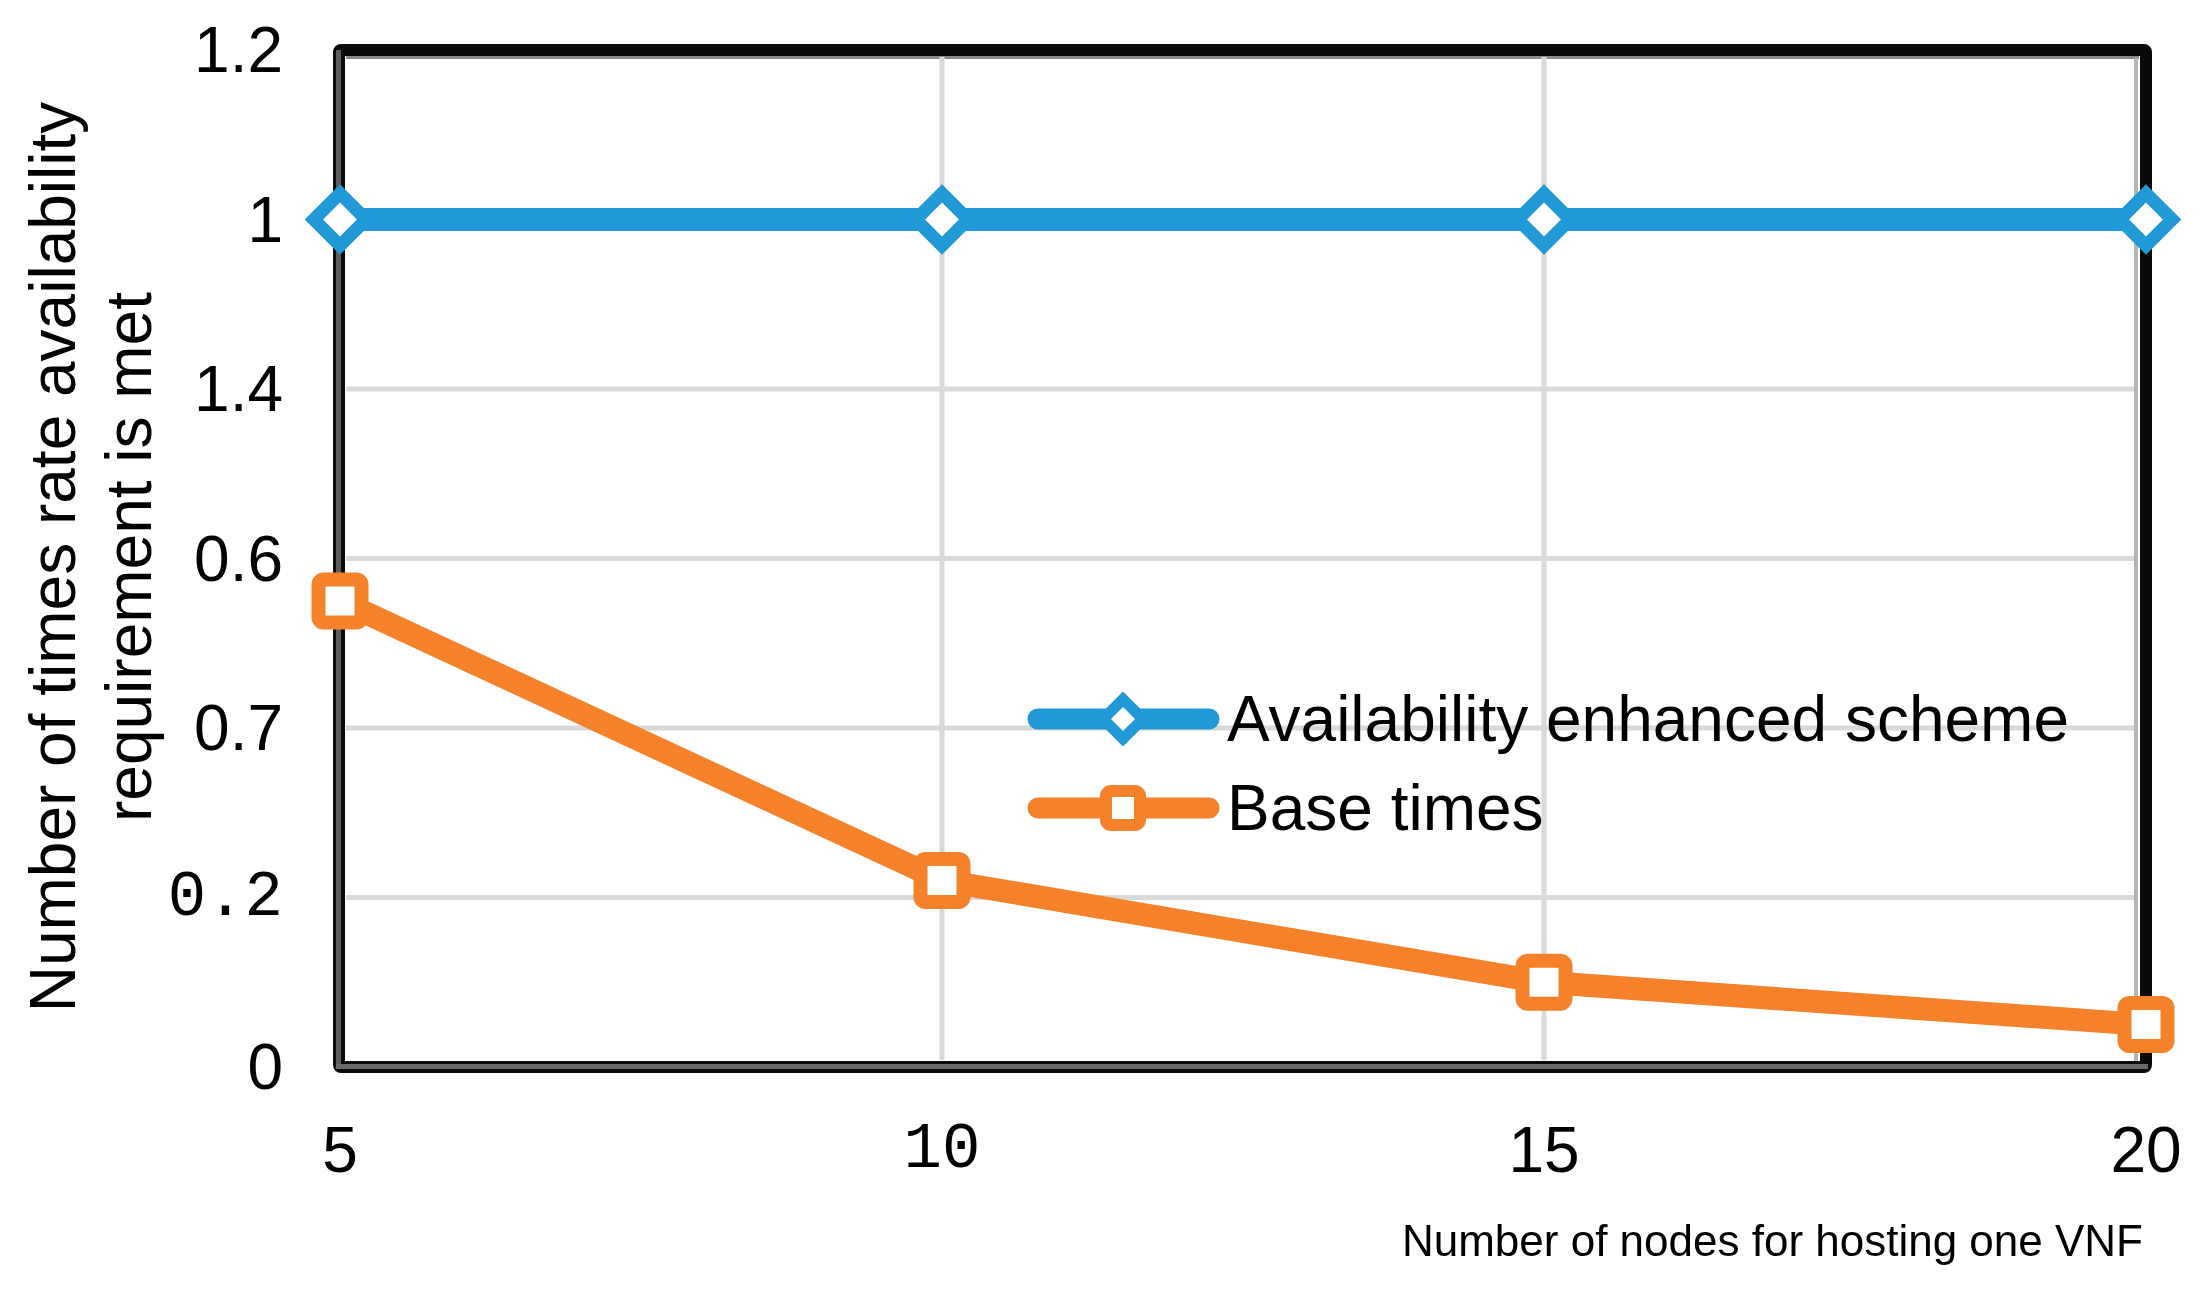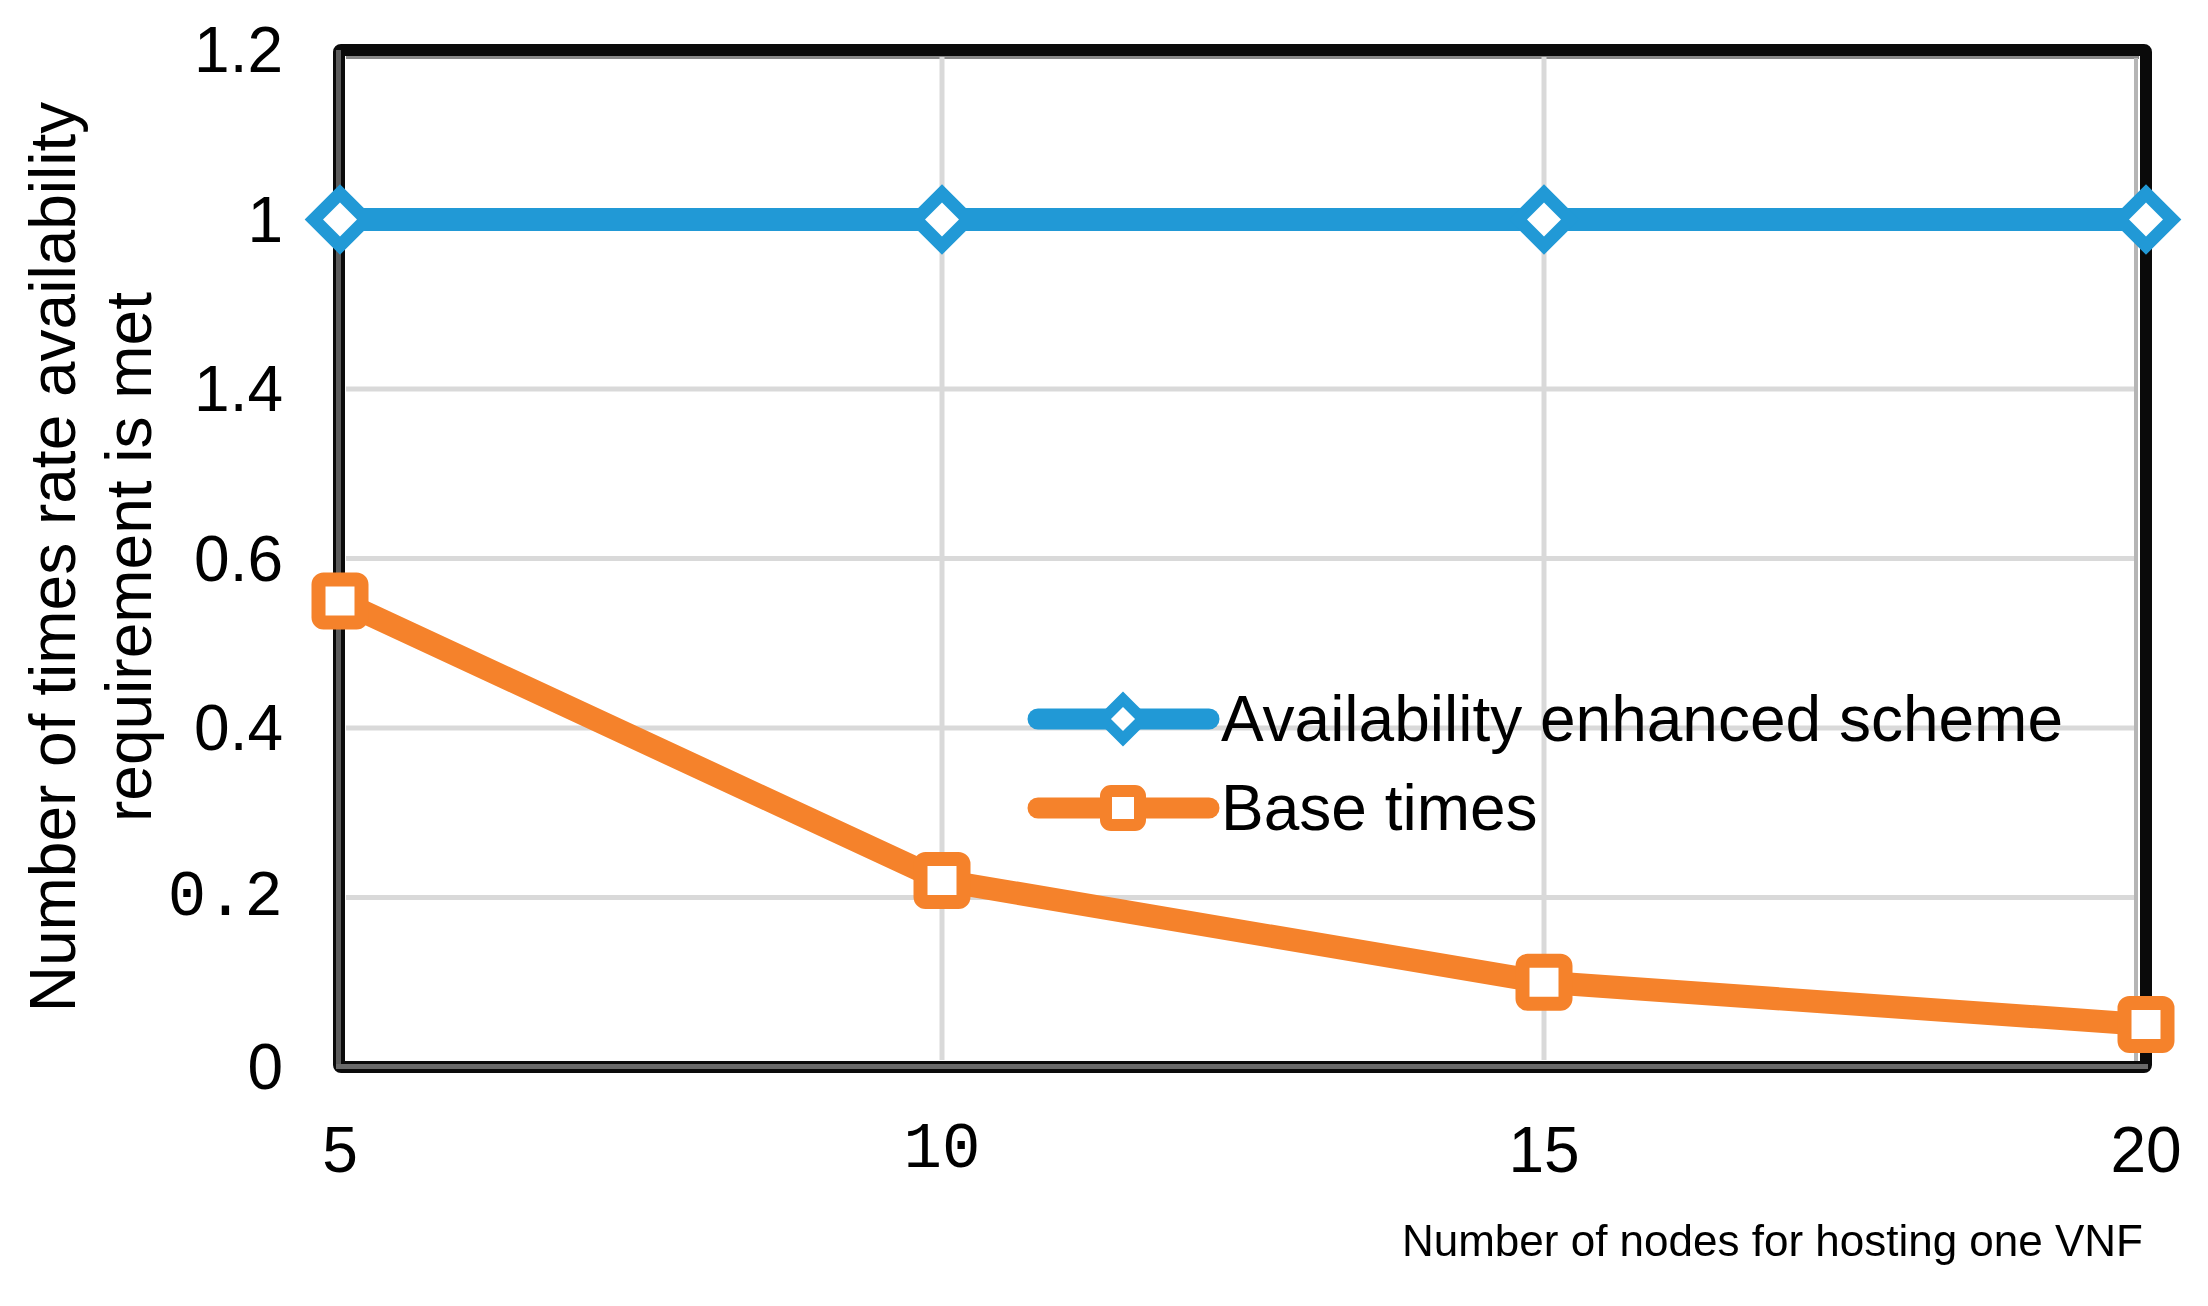--- a/index.html
+++ b/index.html
@@ -29,21 +29,21 @@
     position:absolute;left:343px;top:1206px;width:1800px;text-align:right;
     font-size:44px;line-height:70px;
   }
   .y-axis-title{
     position:absolute;left:-424px;top:481px;width:1030px;height:152px;
     transform:rotate(-90deg);text-align:center;font-size:64px;line-height:76px;
   }
   .legend{position:absolute;left:1026px;top:674px;}
   .legend-item{display:flex;align-items:center;height:89px;}
   .legend-swatch{display:inline-block;width:195px;height:88px;}
-  .legend-label{font-size:64px;line-height:66px;white-space:nowrap;}
+  .legend-label{font-size:64px;line-height:66px;margin-left:6px;white-space:nowrap;}
 </style>
 </head>
 <body>
 
 <div class="chart">
 
   <div class="y-axis-title">
     <div>Number of times rate availability</div>
     <div>requirement is met</div>
   </div>
@@ -70,21 +70,21 @@
         <polyline points="340.0,600.9 942.0,880.5 1544.0,982.3 2146.0,1024.6" fill="none" stroke="#F5822B" stroke-width="23"></polyline>
         <rect x="318.5" y="579.4" width="43" height="43" rx="5" fill="#fff" stroke="#F5822B" stroke-width="14"></rect>
         <rect x="920.5" y="859.0" width="43" height="43" rx="5" fill="#fff" stroke="#F5822B" stroke-width="14"></rect>
         <rect x="1522.5" y="960.8" width="43" height="43" rx="5" fill="#fff" stroke="#F5822B" stroke-width="14"></rect>
         <rect x="2124.5" y="1003.1" width="43" height="43" rx="5" fill="#fff" stroke="#F5822B" stroke-width="14"></rect>
       </svg></div>
 
   <div id="yticks">
       <div class="ytick" style="top: 1035px;">0</div>
       <div class="ytick" style="top: 865.5px; font-family: Liberation Mono, monospace;">0.2</div>
-      <div class="ytick" style="top: 696px;">0.4</div>
+      <div class="ytick" style="top: 696px;">0.7</div>
       <div class="ytick" style="top: 526.5px;">0.6</div>
       <div class="ytick" style="top: 357px;">1.4</div>
       <div class="ytick" style="top: 187.5px;">1</div>
       <div class="ytick" style="top: 18px;">1.2</div>
     </div>
   <div id="xticks">
       <div class="xtick" style="left: 340px;">5</div>
       <div class="xtick" style="left: 942px; font-family: Liberation Mono, monospace;">10</div>
       <div class="xtick" style="left: 1544px;">15</div>
       <div class="xtick" style="left: 2146px;">20</div>

